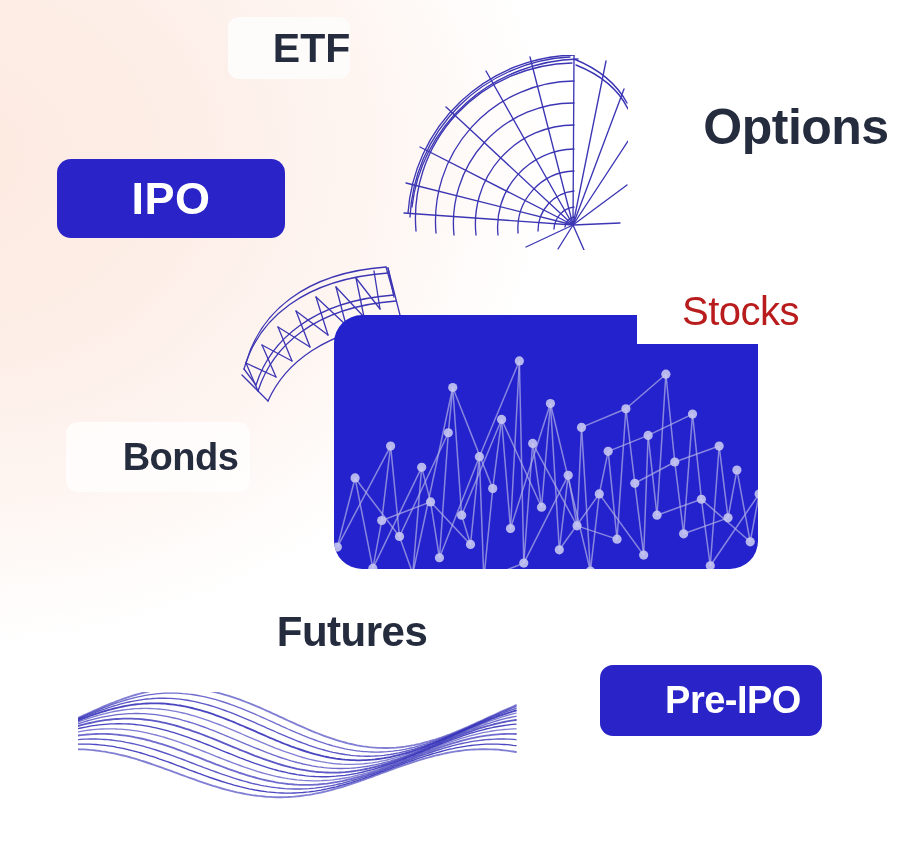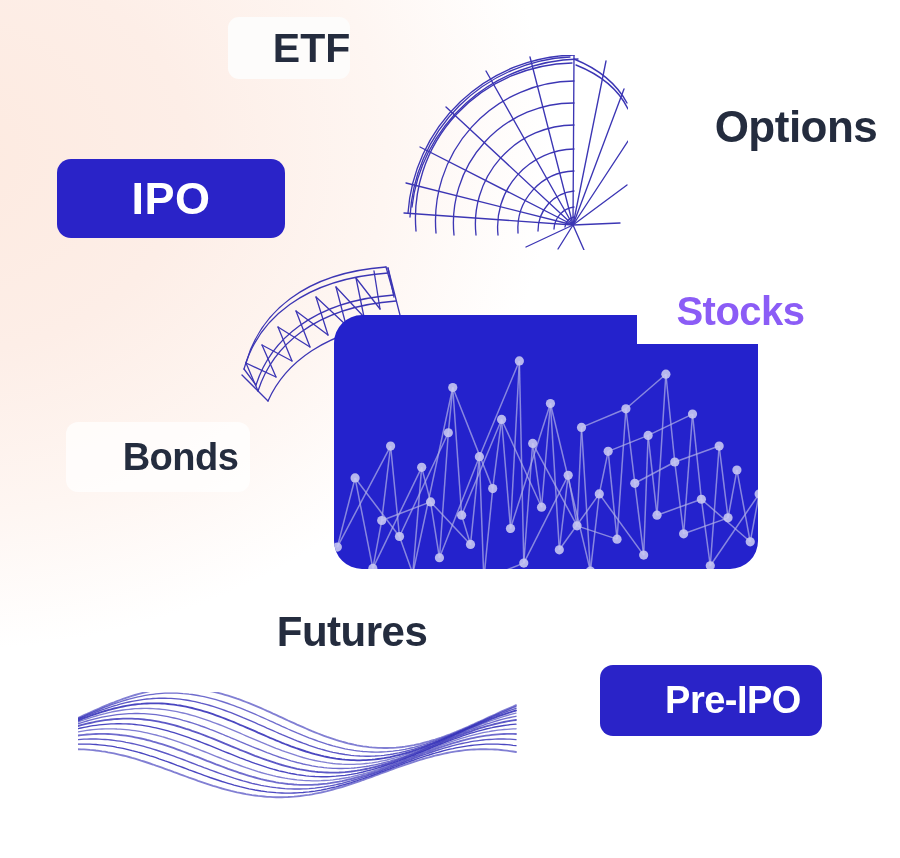--- a/index.html
+++ b/index.html
@@ -64,30 +64,30 @@
   #chip-ipo {
     left: 57px; top: 159px;
     width: 228px; height: 79px;
     font-size: 45px;
     letter-spacing: 0.5px;
     border-radius: 14px;
   }
   #chip-options {
     left: 710px; top: 99px;
     width: 172px; height: 56px;
-    font-size: 44px;
+    font-size: 50px;
   }
   #chip-stocks {
     left: 637px; top: 279px;
     width: 207px; height: 65px;
     font-size: 40px;
     background: #ffffff;
-    color: #8b5cf6;
+    color: #b91c1c;
     border-radius: 12px 12px 12px 12px;
-    font-weight: 700;
+    font-weight: 400;
     z-index: 30;
   }
   #chip-bonds {
     left: 66px; top: 422px;
     width: 184px; height: 70px;
     font-size: 38px;
     background: rgba(255,255,255,0.72);
     border-radius: 12px;
   }
   #chip-futures {

